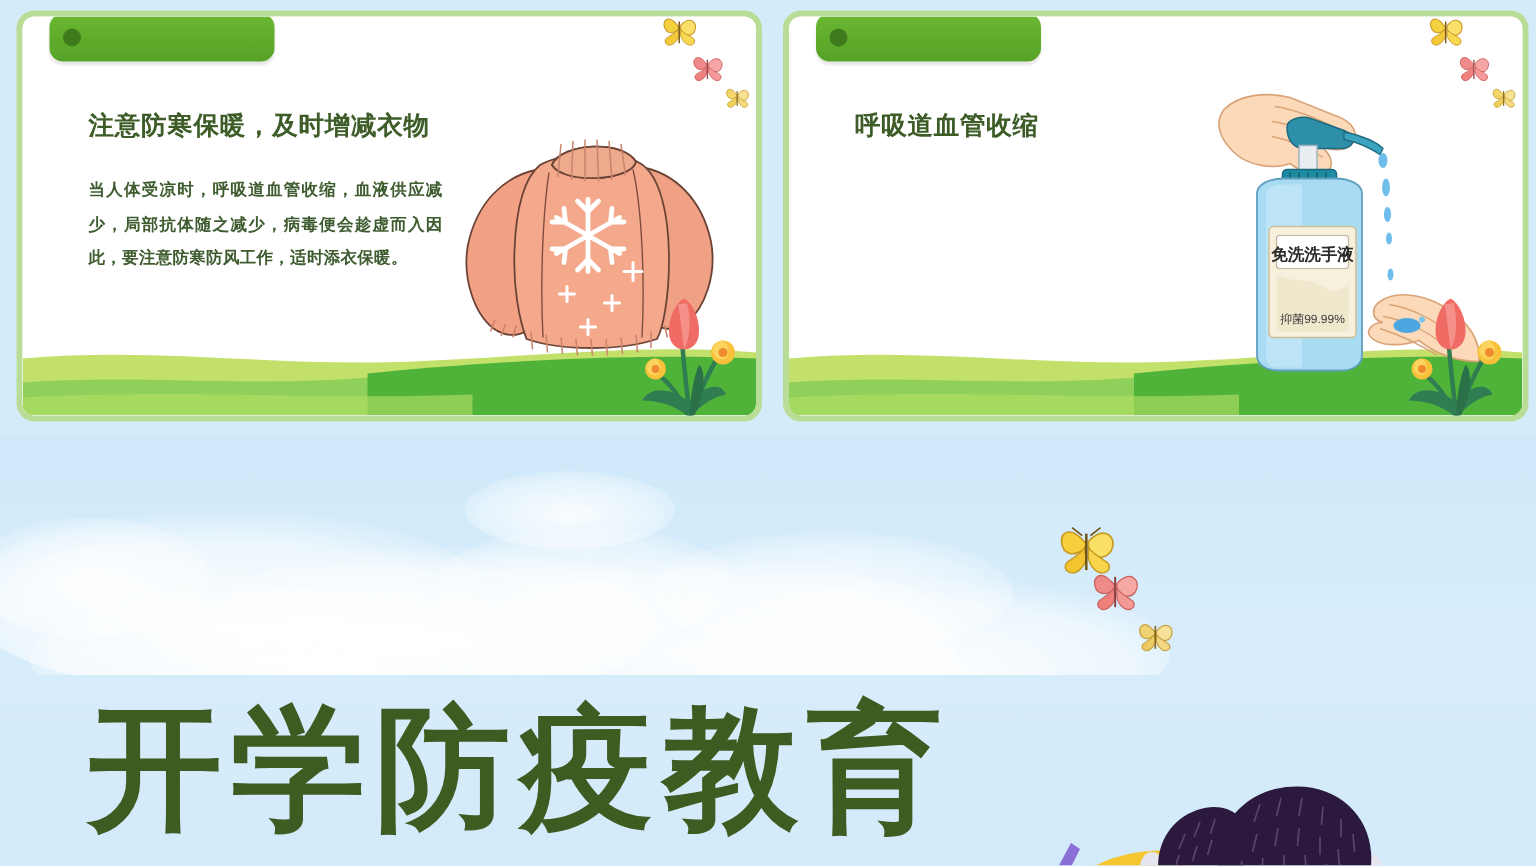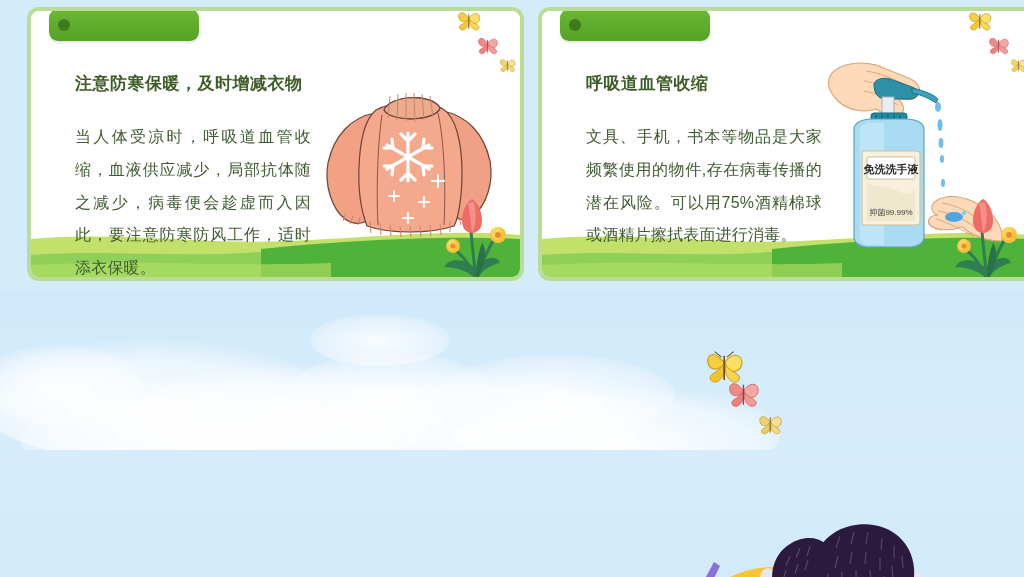--- a/index.html
+++ b/index.html
@@ -18,21 +18,21 @@
     position: relative;
     width: 1024px;
     height: 577px;
     overflow: hidden;
     background: #d4ecfa;
   }
 
   
   .top-band {
     position: absolute;
-    left: 16px; top: 0;
+    left: 0; top: 0;
     width: 832px;
     height: 290px;
     background: #d4ecfa;
   }
 
   .slide-card {
     position: absolute;
     top: 7px;
     width: 497px;
     height: 274px;
@@ -92,22 +92,22 @@
     color: #3d5c27;
     letter-spacing: 0.5px;
     z-index: 4;
   }
 
   .card-body {
     position: absolute;
     left: 44px;
     top: 94px;
     width: 236px;
-    font-size: 16px;
-    font-weight: normal;
+    font-size: 11px;
+    font-weight: bold;
     line-height: 2.05;
     color: #3f5c30;
     letter-spacing: 0.2px;
     z-index: 4;
     text-align: justify;
   }
 
   .card-art {
     position: absolute;
     z-index: 3;
@@ -391,21 +391,20 @@
               </g>
             </g>
             <ellipse cx="128" cy="162" rx="9" ry="5" fill="#4da6e0"></ellipse>
             <circle cx="138" cy="158" r="2" fill="#79c3ec"></circle>
           </svg>
         </div>
 
         <div class="card-tab"></div>
 
         <h2 class="card-heading">呼吸道血管收缩</h2>
-        <p class="card-body">文具、手机，书本等物品是大家频繁使用的物件,存在病毒传播的潜在风险。可以用75%酒精棉球或酒精片擦拭表面进行消毒。</p>
 
         <div class="deco deco-butterflies-tr">
           <svg viewBox="0 0 90 92" aria-hidden="true">
             <g transform="translate(14,4) scale(0.9)">
               <path d="M10,8 C4,0 -2,6 2,12 C5,16 11,14 12,10 Z" fill="#f5d13f" stroke="#c8972a" stroke-width="0.8"></path>
               <path d="M13,9 C20,1 27,7 23,14 C20,18 14,16 13,11 Z" fill="#fbe06a" stroke="#c8972a" stroke-width="0.8"></path>
               <path d="M11,12 C6,18 0,17 2,22 C5,26 11,21 12,16 Z" fill="#f3c93a" stroke="#c8972a" stroke-width="0.7"></path>
               <path d="M13,12 C19,18 25,17 23,22 C20,26 14,21 13,16 Z" fill="#f8d851" stroke="#c8972a" stroke-width="0.7"></path>
               <path d="M12,6 L12,22" stroke="#7a5a16" stroke-width="1.1"></path>
             </g>
@@ -476,20 +475,21 @@
         <ellipse cx="290" cy="125" rx="150" ry="52" fill="url(#cg1)"></ellipse>
         <ellipse cx="390" cy="100" rx="100" ry="38" fill="url(#cg2)"></ellipse>
         <ellipse cx="470" cy="135" rx="170" ry="55" fill="url(#cg1)"></ellipse>
         <ellipse cx="380" cy="50" rx="70" ry="26" fill="url(#cg2)"></ellipse>
         <ellipse cx="555" cy="105" rx="120" ry="40" fill="url(#cg2)"></ellipse>
         <ellipse cx="620" cy="145" rx="160" ry="50" fill="url(#cg1)"></ellipse>
         <ellipse cx="210" cy="150" rx="190" ry="48" fill="url(#cg2)"></ellipse>
       </svg>
     </div>
 
+    <h1 class="hero-title">开学防疫教育</h1>
   </div>
 
   <div class="deco-butterflies-sky">
     <svg viewBox="0 0 110 115" aria-hidden="true">
       <g transform="translate(14,14) scale(1.35)">
         <path d="M10,8 C3,0 -3,6 1,13 C5,17 11,14 12,10 Z" fill="#f6cf3c" stroke="#c79a22" stroke-width="0.8"></path>
         <path d="M13,9 C21,0 28,7 24,14 C20,19 14,16 13,11 Z" fill="#fbe066" stroke="#c79a22" stroke-width="0.8"></path>
         <path d="M11,12 C6,19 0,18 2,23 C6,27 11,22 12,17 Z" fill="#f2c430" stroke="#c79a22" stroke-width="0.7"></path>
         <path d="M13,12 C19,19 25,18 23,23 C19,27 14,22 13,17 Z" fill="#f8d54c" stroke="#c79a22" stroke-width="0.7"></path>
         <path d="M12,5 L12,23" stroke="#6f5110" stroke-width="1.2"></path>

